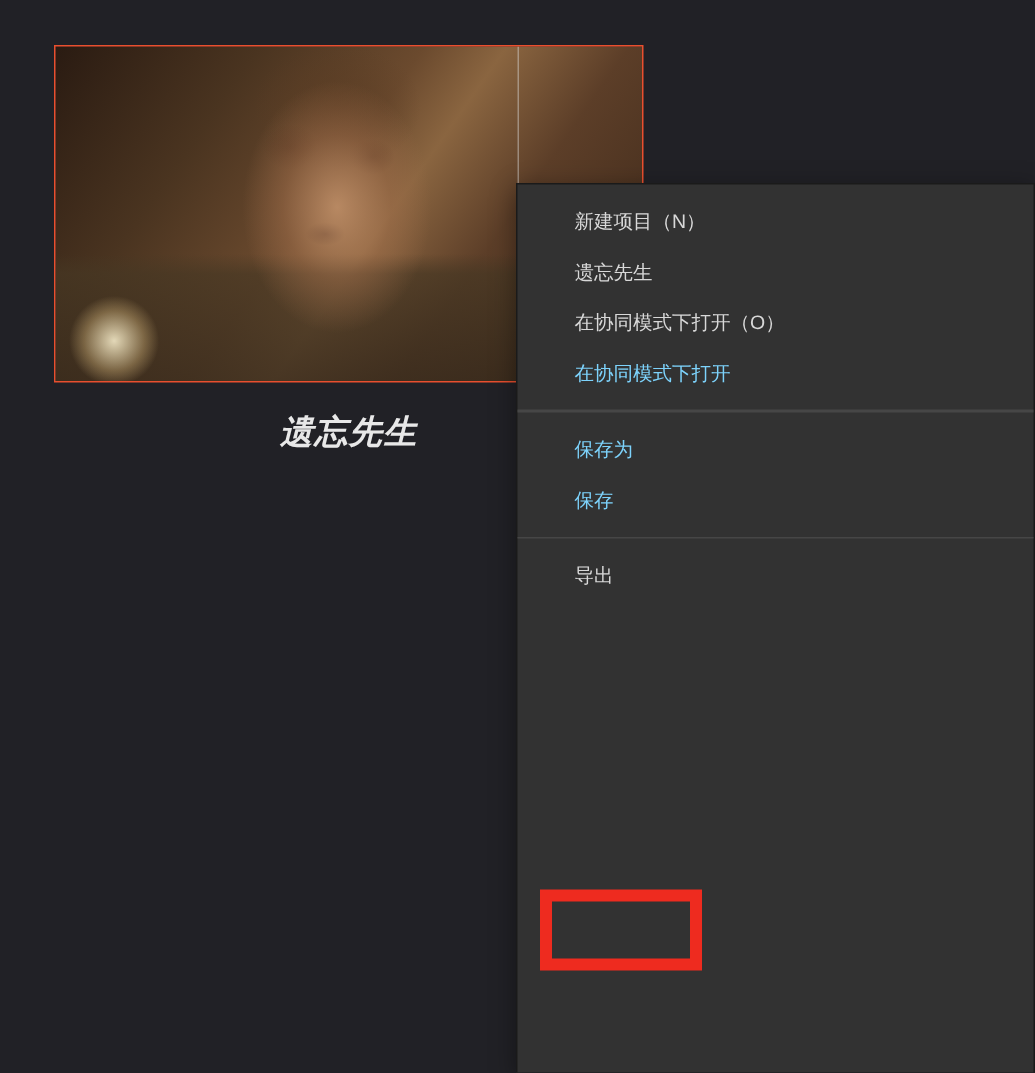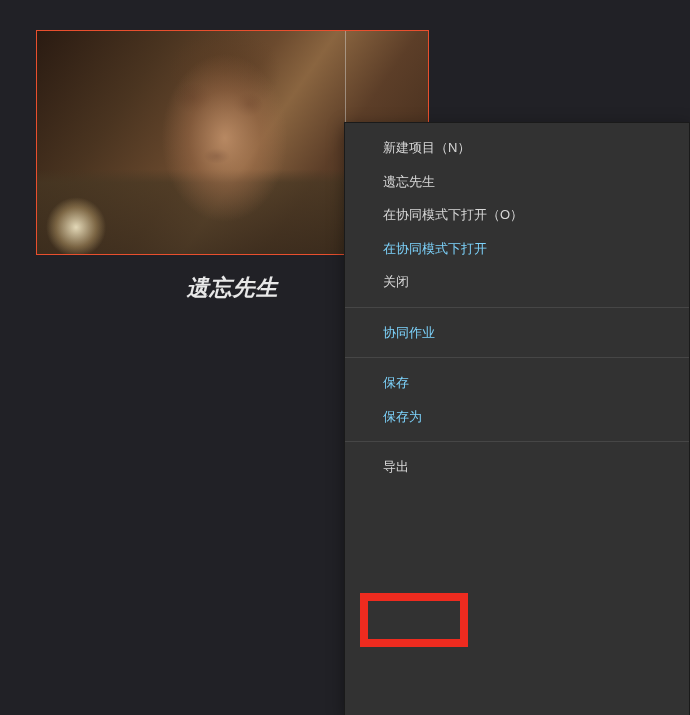--- a/index.html
+++ b/index.html
@@ -103,30 +103,26 @@
   </div>
   <div class="thumbnail-title">遗忘先生</div>
 </div>
 
 <div class="context-menu" id="context-menu">
     <div class="menu-section">
       <div class="menu-item enabled">新建项目（N）</div>
       <div class="menu-item enabled">遗忘先生</div>
       <div class="menu-item enabled">在协同模式下打开（O）</div>
       <div class="menu-item disabled">在协同模式下打开</div>
-      <div class="menu-item enabled">关闭</div>
     </div>
     <div class="menu-divider"></div>
-    <div class="menu-section">
-      <div class="menu-item disabled">协同作业</div>
-    </div>
     <div class="menu-divider"></div>
     <div class="menu-section">
+      <div class="menu-item disabled">保存为</div>
       <div class="menu-item disabled">保存</div>
-      <div class="menu-item disabled">保存为</div>
     </div>
     <div class="menu-divider"></div>
     <div class="menu-section">
       <div class="menu-item enabled">导出</div>
     </div>
   </div>
 
 <div class="highlight-box"></div>
 
 </body></html>

